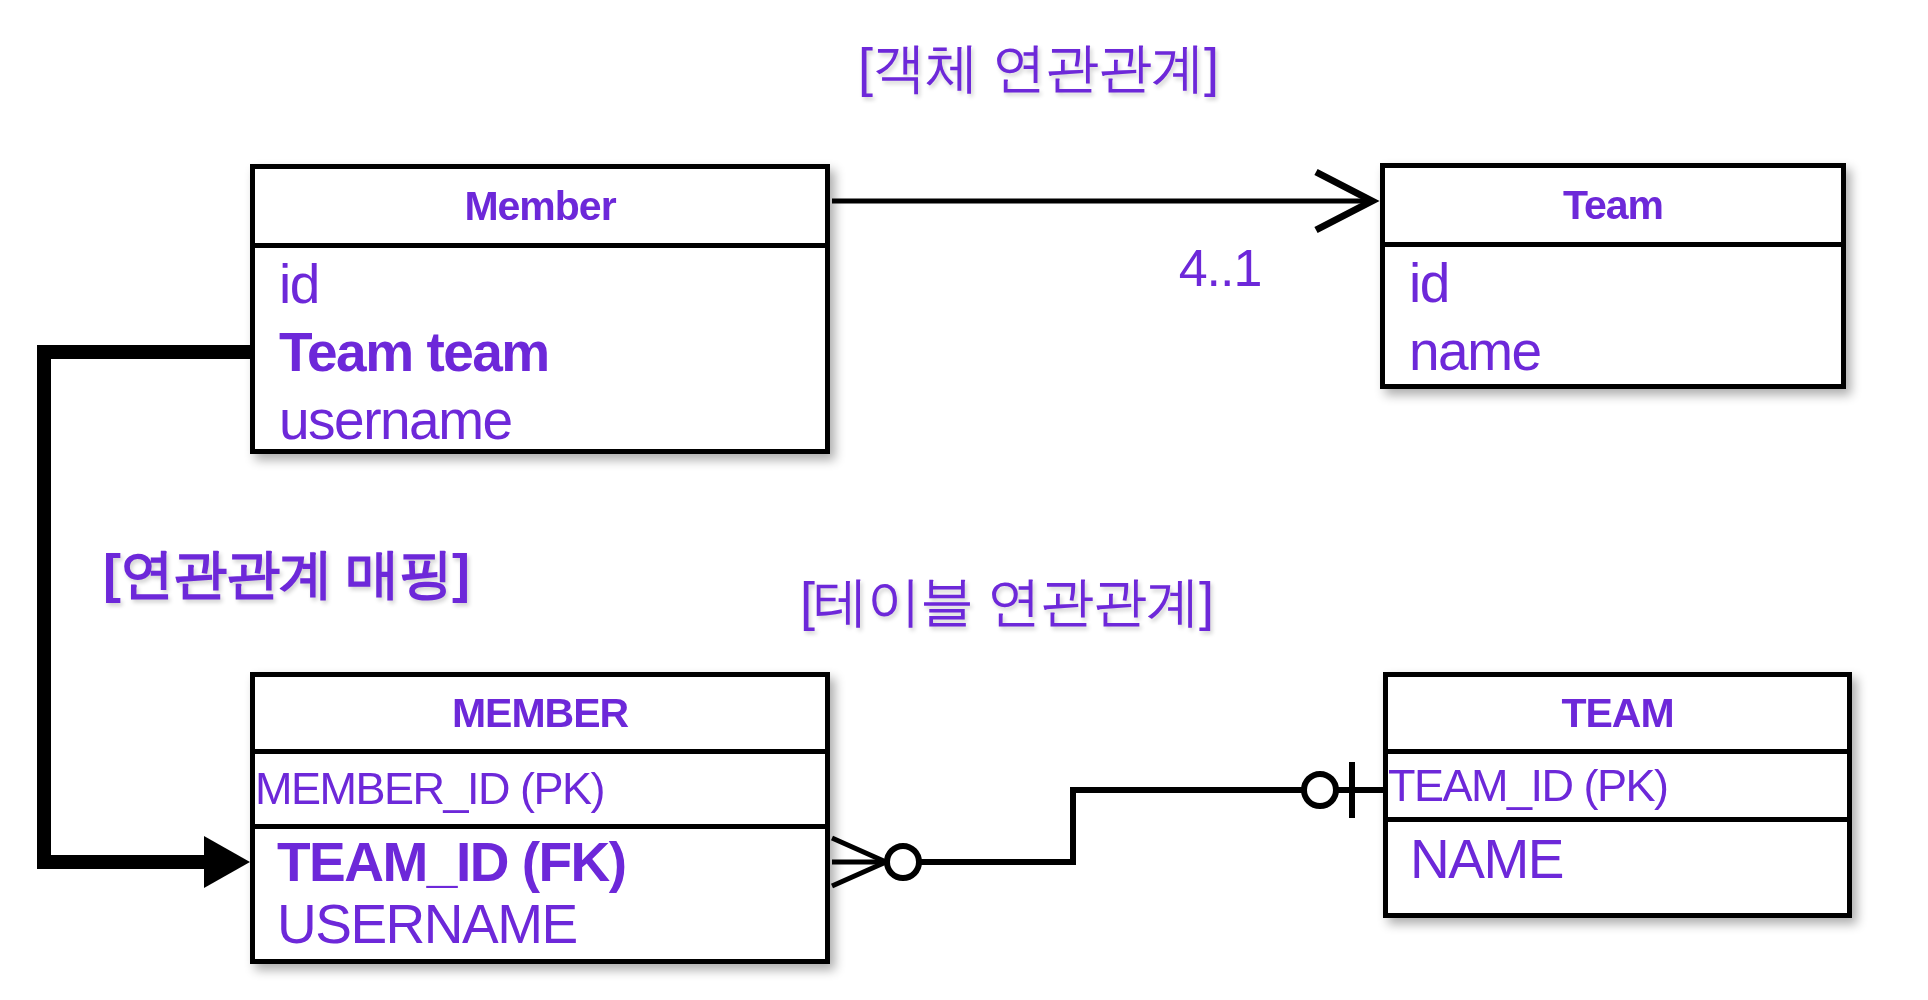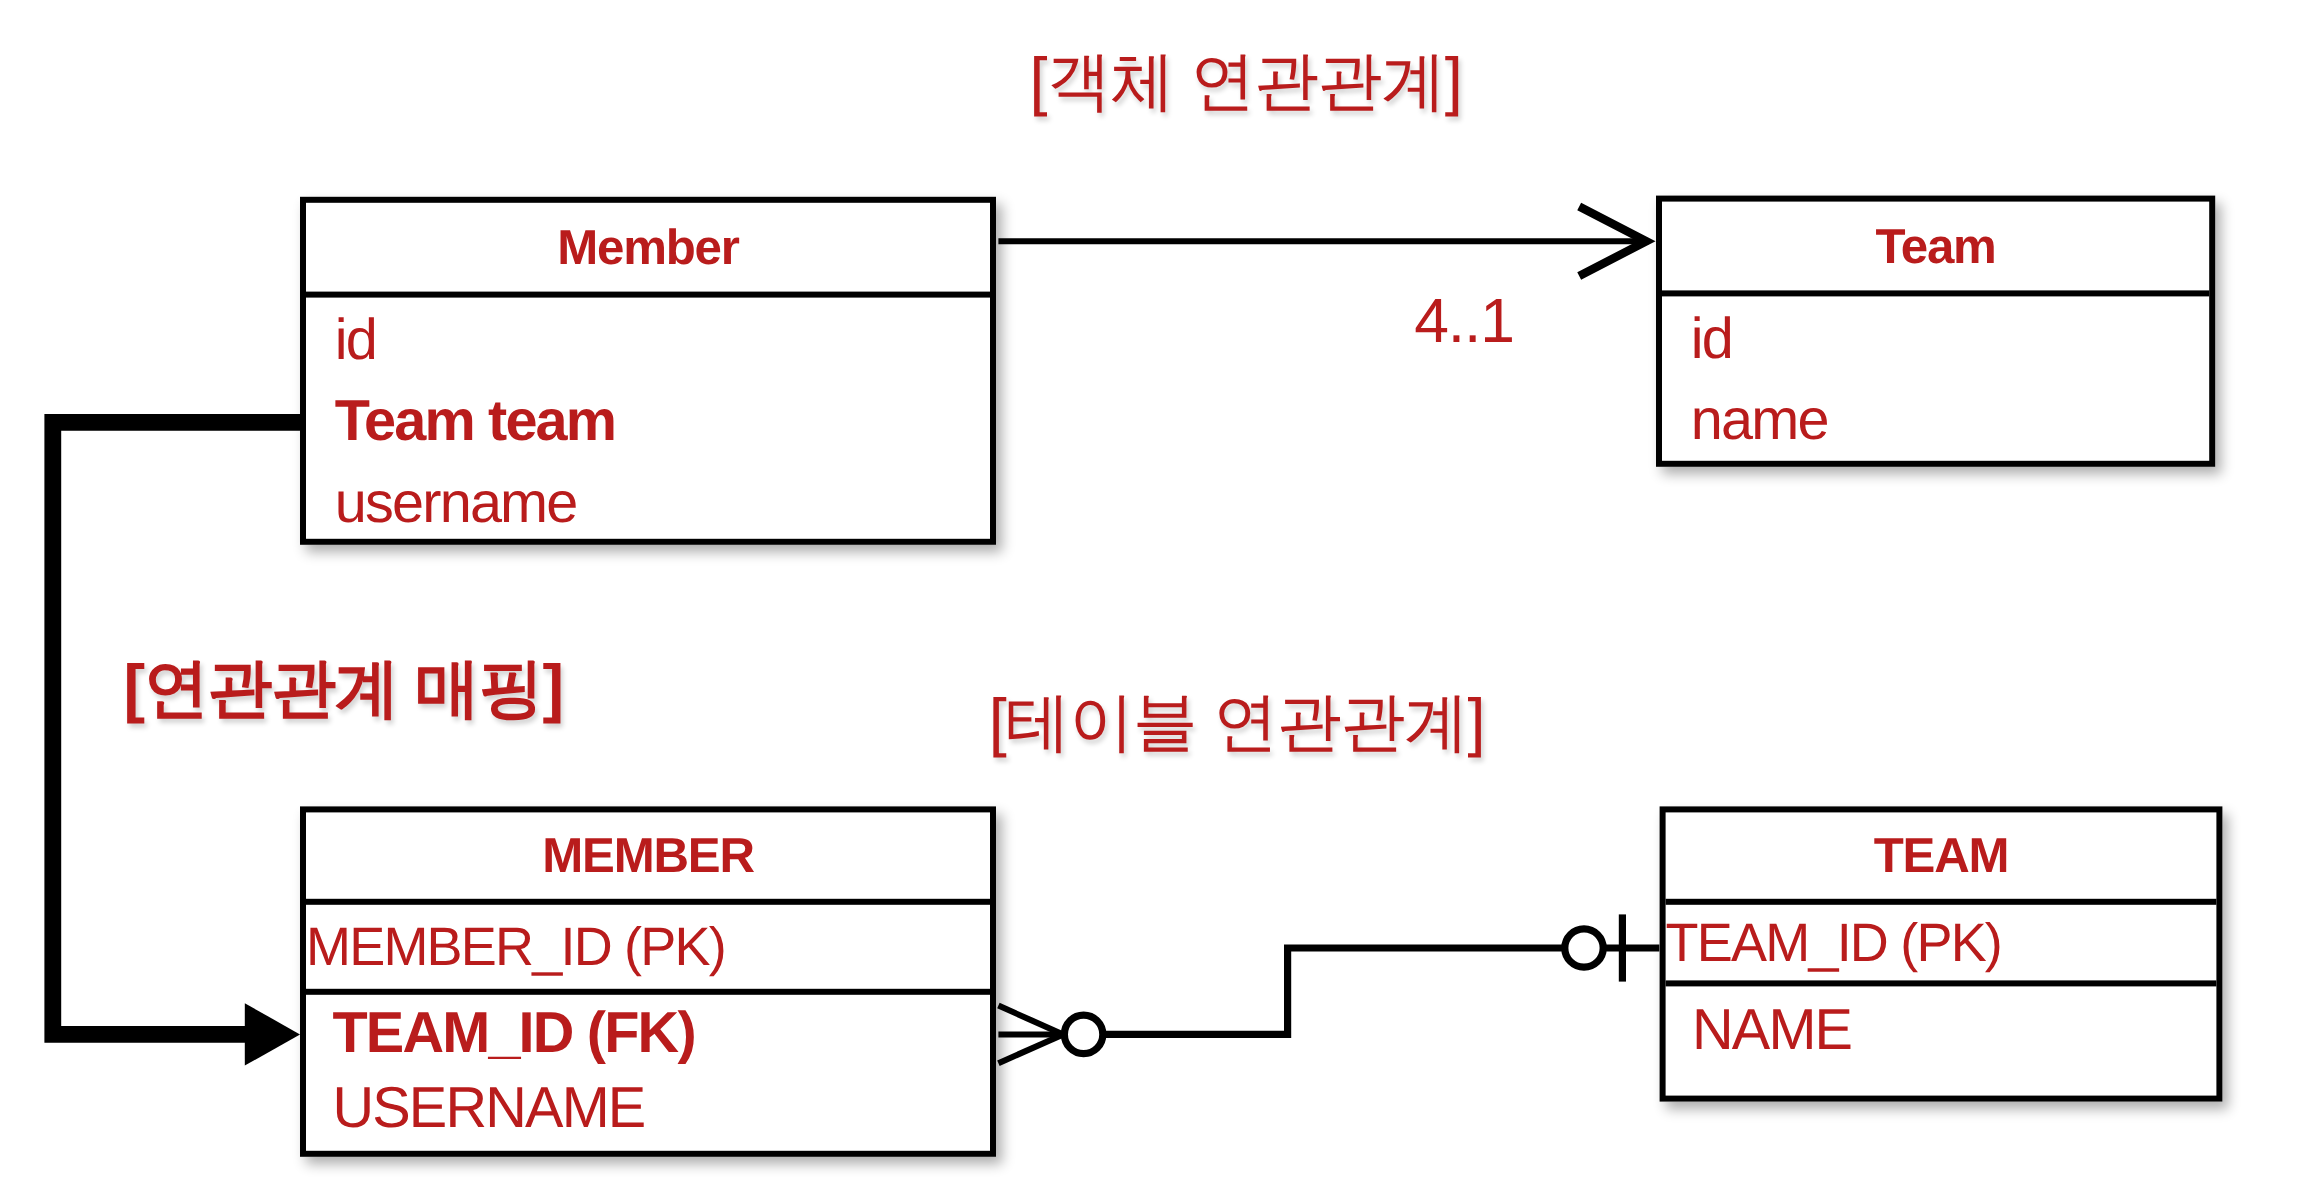--- a/index.html
+++ b/index.html
@@ -6,21 +6,21 @@
     margin: 0;
     padding: 0;
     background: #ffffff;
   }
   .stage {
     position: relative;
     width: 1928px;
     height: 1000px;
     background: #ffffff;
     font-family: "Liberation Sans", "DejaVu Sans", sans-serif;
-    color: #b91c1c;
+    color: #6d28d9;
     overflow: hidden;
   }
   .connector-layer {
     position: absolute;
     left: 0; top: 0;
     width: 1928px;
     height: 1000px;
     z-index: 1;
   }
   .section-title {
@@ -46,21 +46,21 @@
     display: flex;
     align-items: center;
     justify-content: center;
     font-weight: bold;
     font-size: 41px;
     letter-spacing: -1px;
   }
   .uml-body {
     box-sizing: border-box;
     padding: 2px 0 0 24px;
-    font-size: 48px;
+    font-size: 55px;
     letter-spacing: -1.5px;
     line-height: 68px;
     white-space: nowrap;
   }
   .row-compartment {
     box-sizing: border-box;
     border-bottom: 5px solid #000000;
     display: flex;
     align-items: center;
     font-size: 45px;
@@ -103,21 +103,21 @@
       <polyline points="919,862 1073,862 1073,790 1383,790" fill="none" stroke="#000" stroke-width="6" stroke-linejoin="miter"></polyline>
       <circle cx="1320" cy="790" r="16" fill="#fff" stroke="#000" stroke-width="6"></circle>
       <line x1="1352" y1="762" x2="1352" y2="818" stroke="#000" stroke-width="6"></line>
     </g>
   </svg>
 
   <div class="section-title" style="left:858px; top:32px;">[객체 연관관계]</div>
 
   <div class="section-title bold" style="left:55px; top:538px;margin-left:48px;">[연관관계 매핑]</div>
 
-  <div class="section-title" style="left:824px; top:566px;">[테이블 연관관계]</div>
+  <div class="section-title" style="left:800px; top:566px;">[테이블 연관관계]</div>
 
   <div class="multiplicity-label" style="left:1150px; top:238px; width:140px;">4..1</div>
 
   <div class="uml-box" style="left:250px; top:164px; width:580px; height:290px;">
     <div class="uml-title" style="height:79px;">Member</div>
     <div class="uml-body">
       <div>id</div>
       <div class="bold-field">Team team</div>
       <div>username</div>
     </div>

